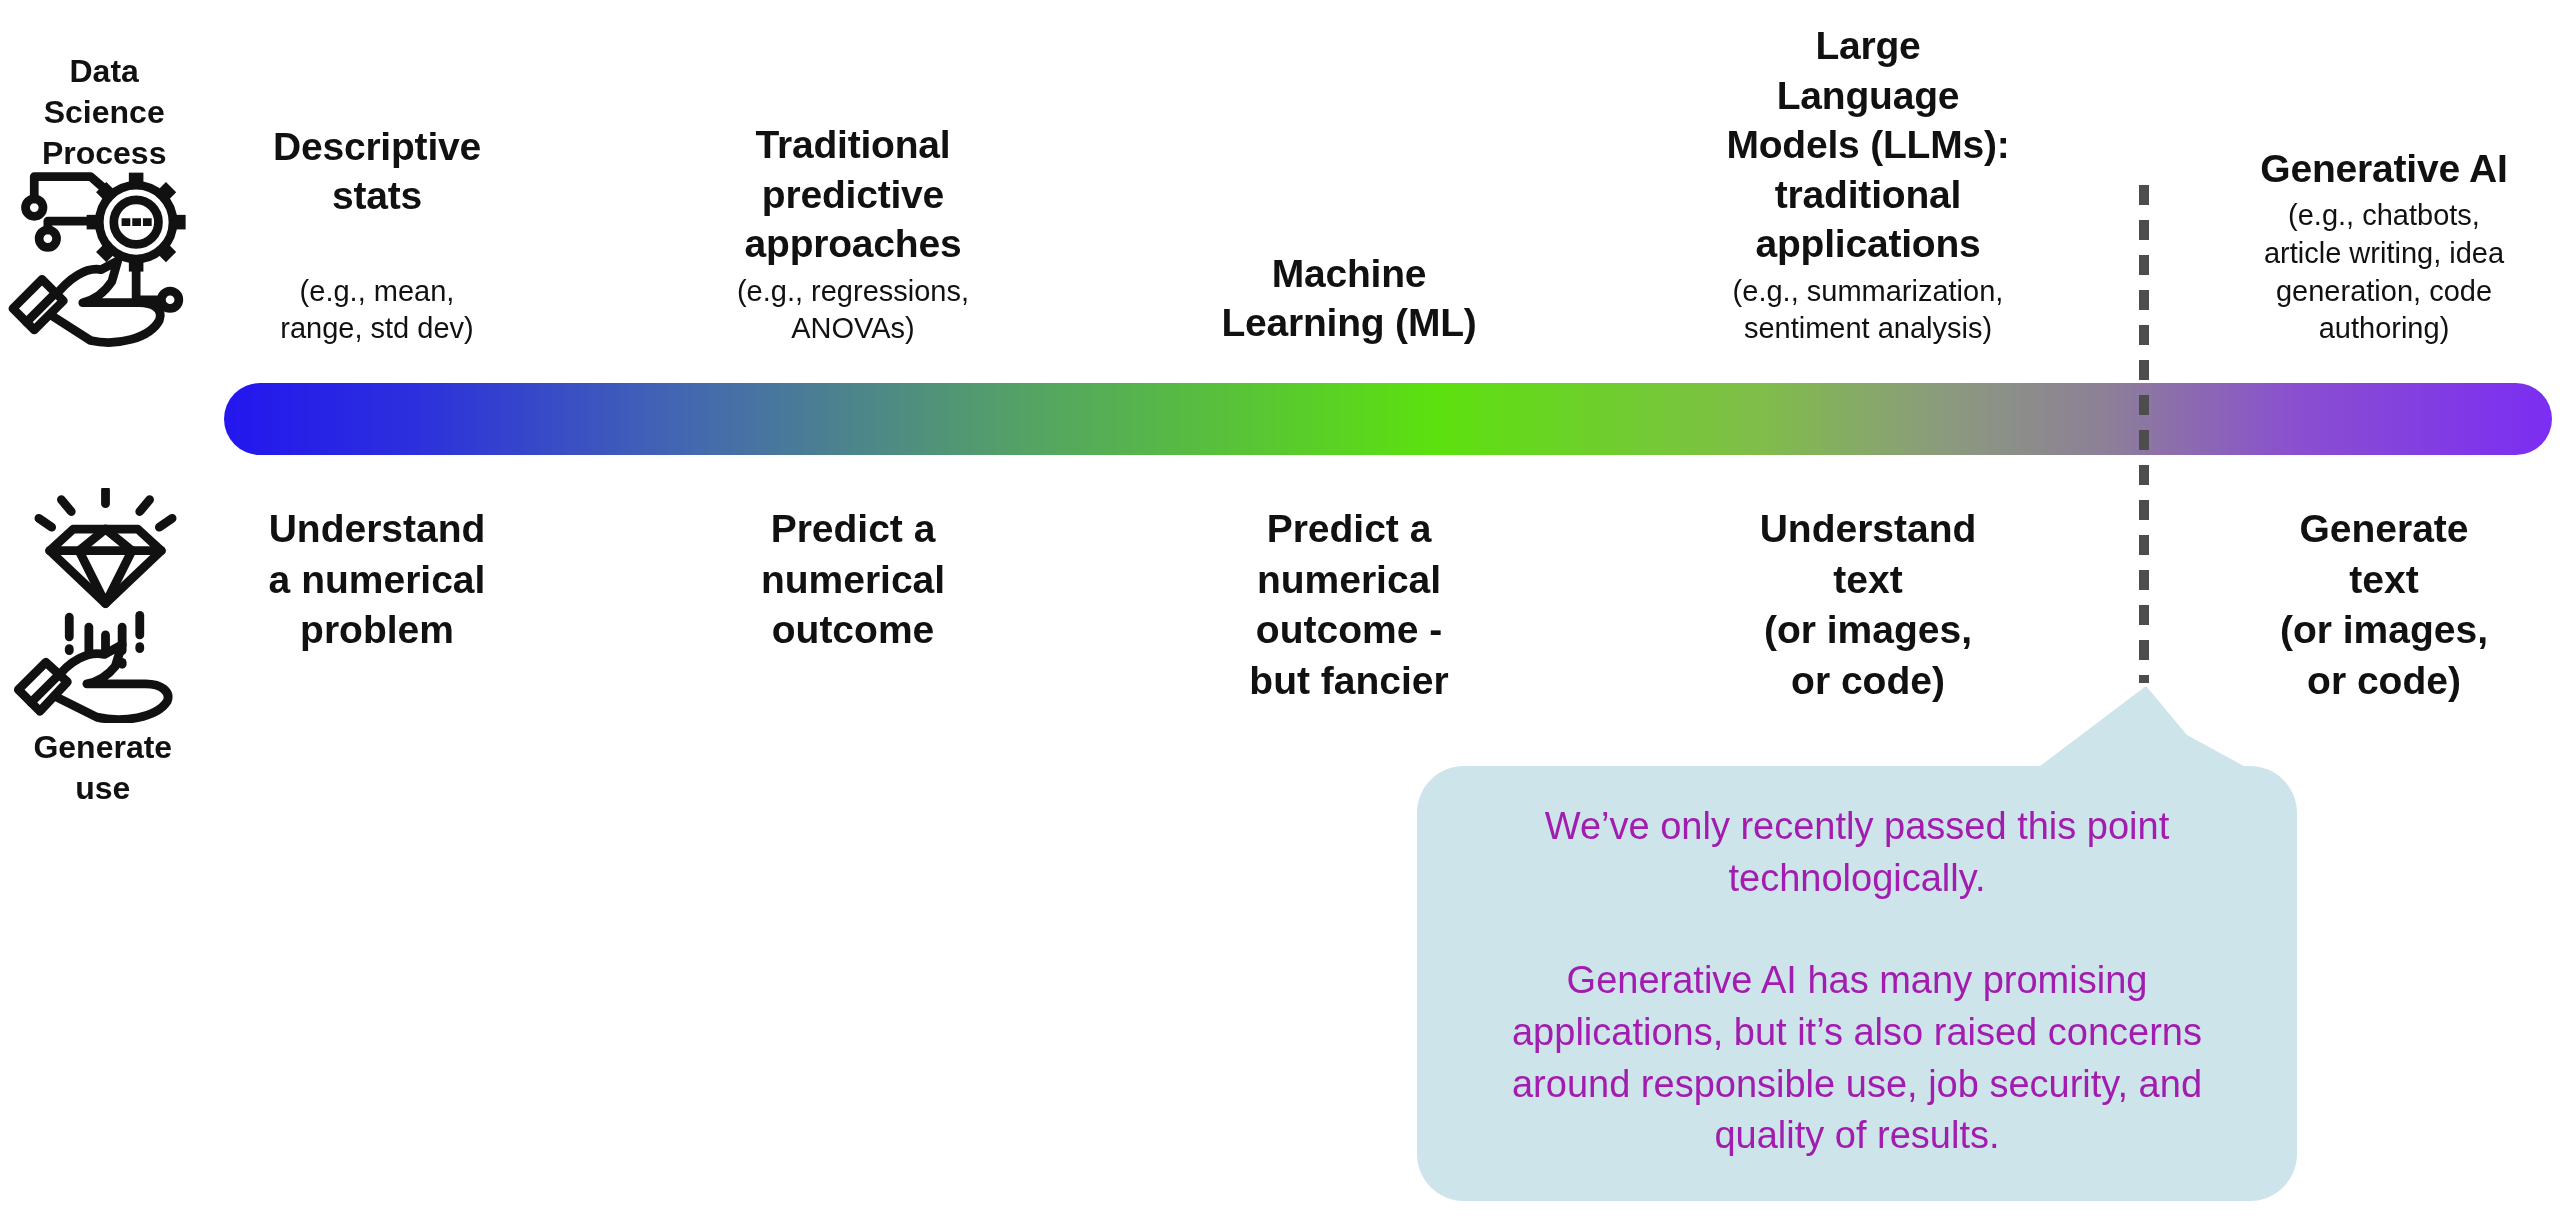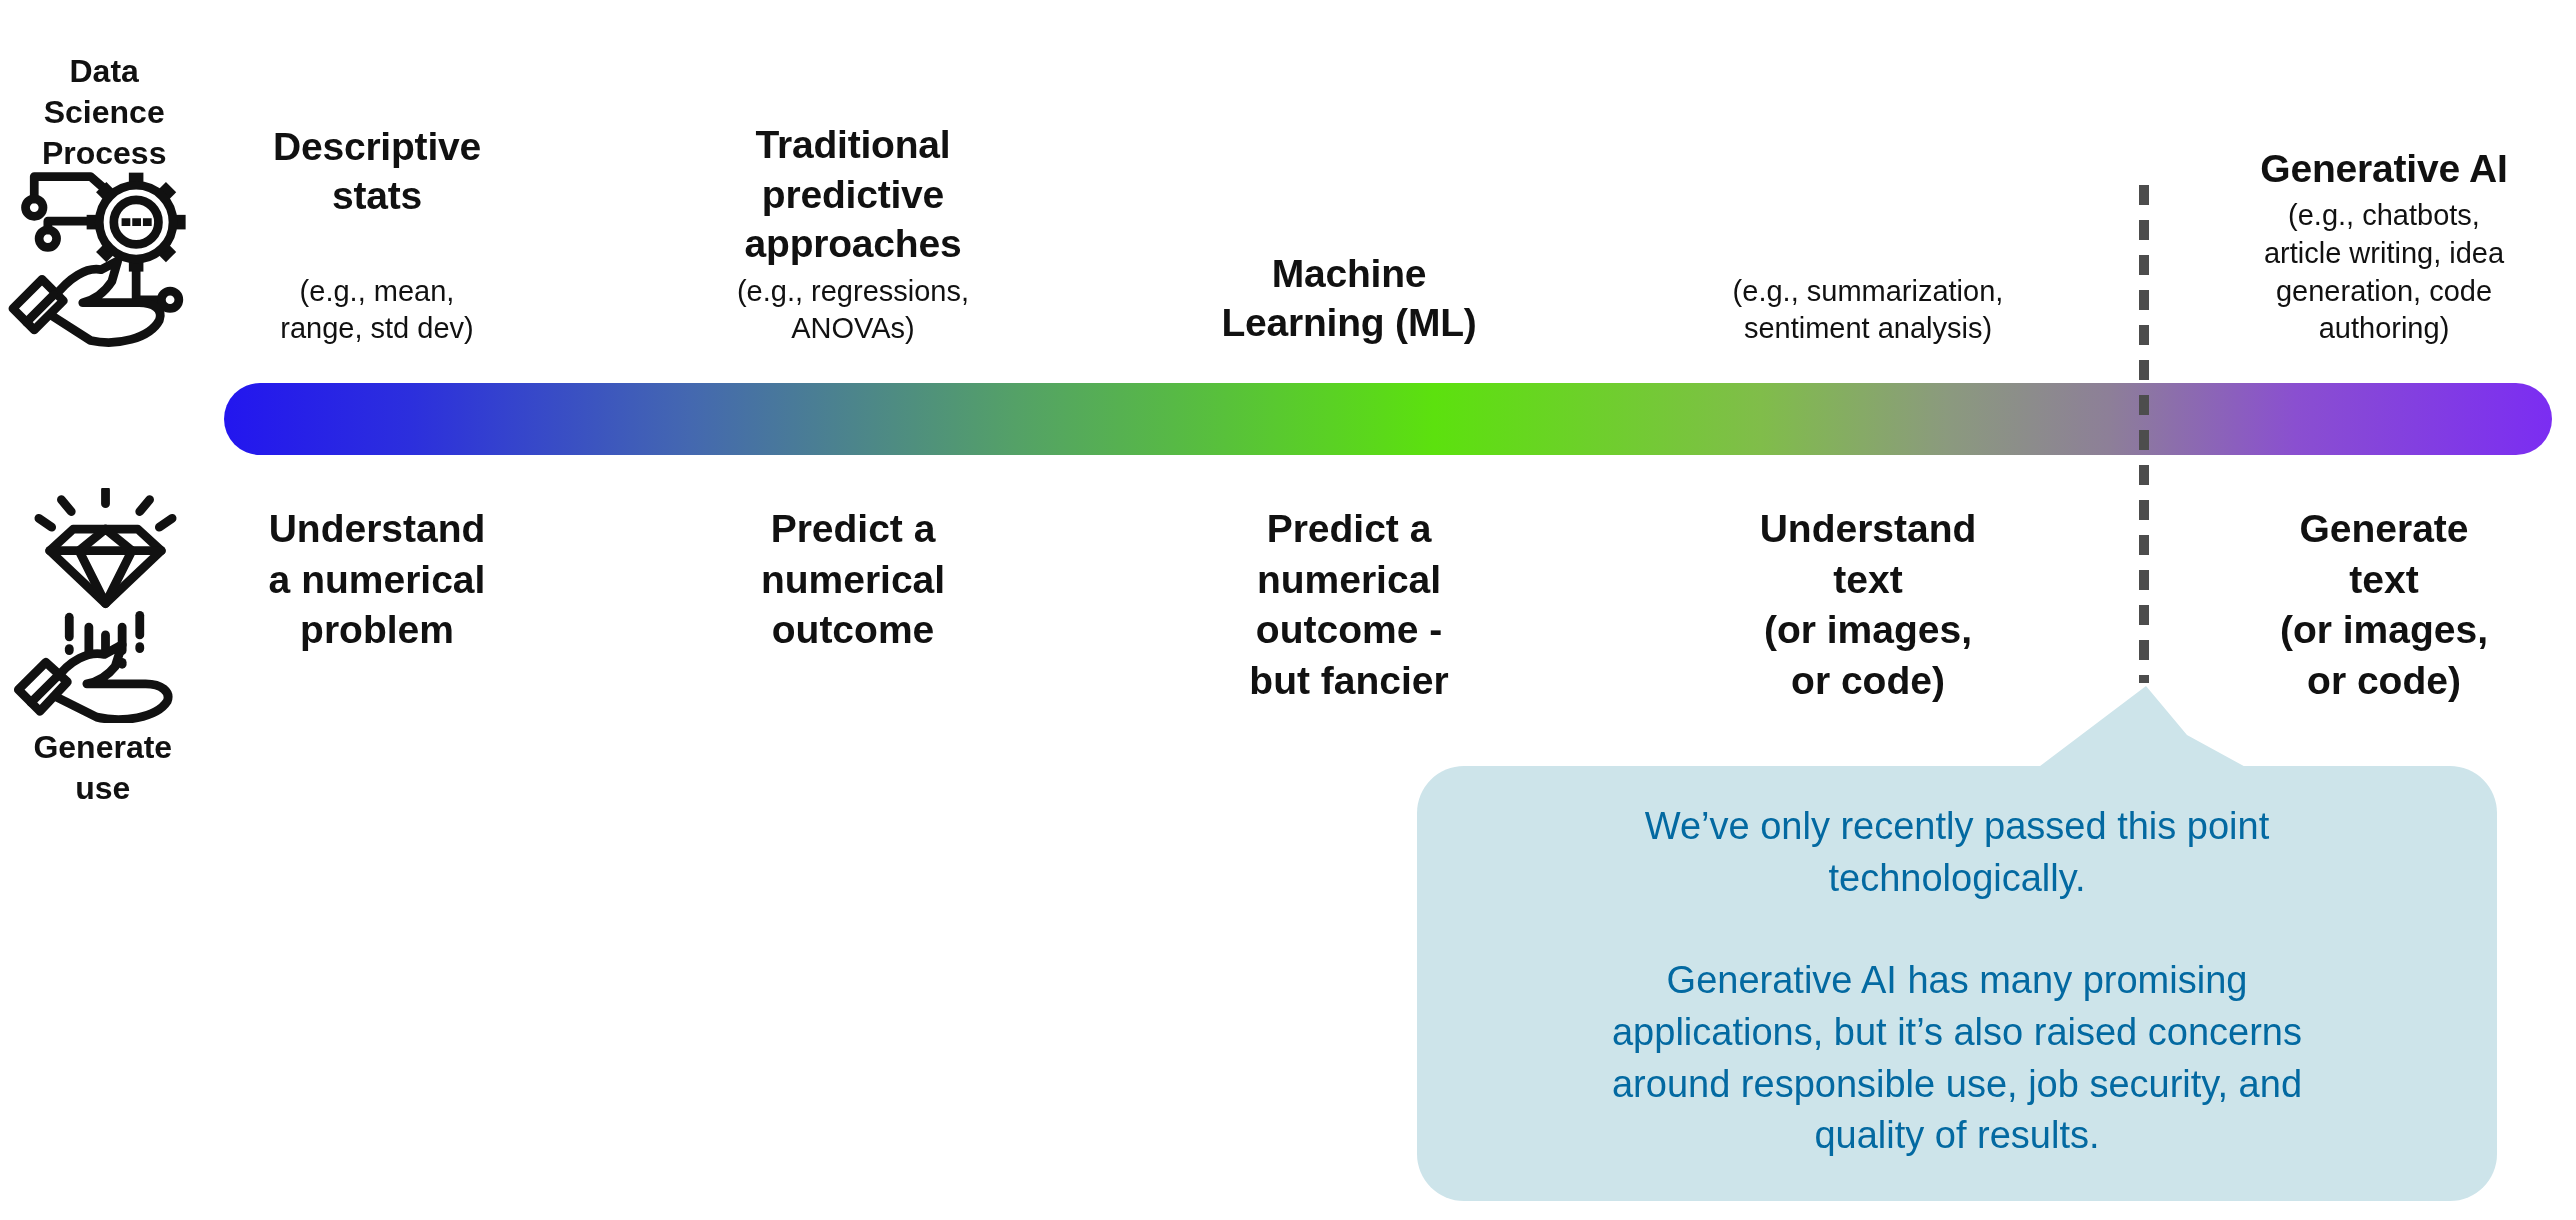--- a/index.html
+++ b/index.html
@@ -34,23 +34,23 @@
 
   .spectrum-bar{
     position:absolute;left:224px;top:383px;width:2328px;height:72px;border-radius:36px;
     background:linear-gradient(to right,#2316ef,#5ce10e,#7b2df2); 
   }
   .divider{
     position:absolute;left:2139px;top:185px;width:9.7px;height:498px;
     background:repeating-linear-gradient(to bottom,#4d4d4d 0 20.4px,transparent 20.4px 35px);
   }
   .callout{
-    position:absolute;left:1417px;top:766px;width:1080px;height:435px;border-radius:47px;
+    position:absolute;left:1417px;top:766px;width:880px;height:435px;border-radius:47px;
     background:#cde4ea;box-sizing:border-box;padding:35px 56px 27px 56px;
-    text-align:center;font-size:38px;line-height:1.36;color:#0369a1;
+    text-align:center;font-size:38px;line-height:1.36;color:#a21caf;
   }
   .callout p{margin:0 0 51px 0;}
   .callout p:last-child{margin-bottom:0;}
   .callout-tail{
     position:absolute;left:2027px;top:684px;width:233px;height:86px;background:#cde4ea;
     clip-path:polygon(7.8px 86px,119px 1.9px,160px 51px,224px 86px);
   }
   .ln{stroke:#111;stroke-width:9;fill:none;stroke-linejoin:round;stroke-linecap:round;}
   .lnf{stroke:#111;stroke-width:9;fill:#fff;stroke-linejoin:round;}
 </style>
@@ -106,20 +106,25 @@
 predictive
 approaches</div>
     <div class="col-sub pre">(e.g., regressions,
 ANOVAs)</div>
   </div>
   <div class="col-top c3 w3">
     <div class="col-title pre">Machine
 Learning (ML)</div>
   </div>
   <div class="col-top c4 w4">
+    <div class="col-title pre">Large
+Language
+Models (LLMs):
+traditional
+applications</div>
     <div class="col-sub pre">(e.g., summarization,
 sentiment analysis)</div>
   </div>
   <div class="col-top c5 w5">
     <div class="col-title pre">Generative AI</div>
     <div class="col-sub pre">(e.g., chatbots,
 article writing, idea
 generation, code
 authoring)</div>
   </div>

